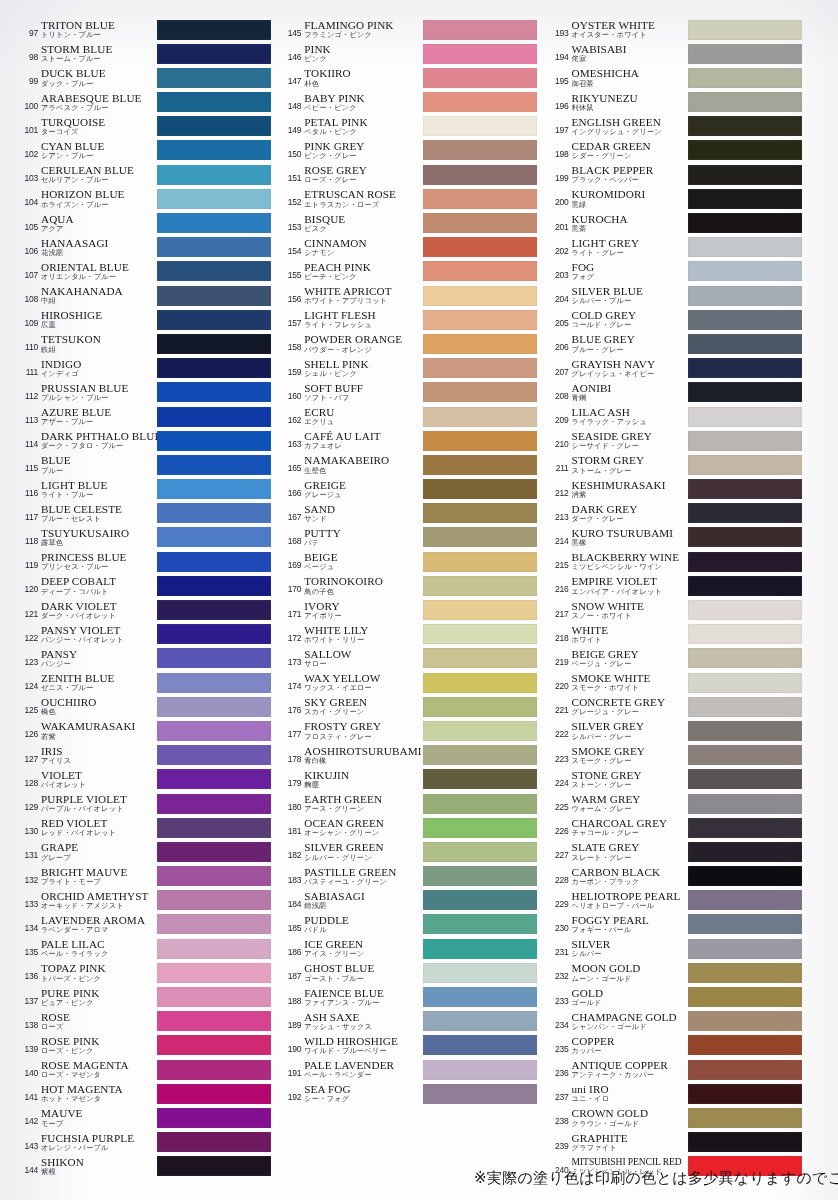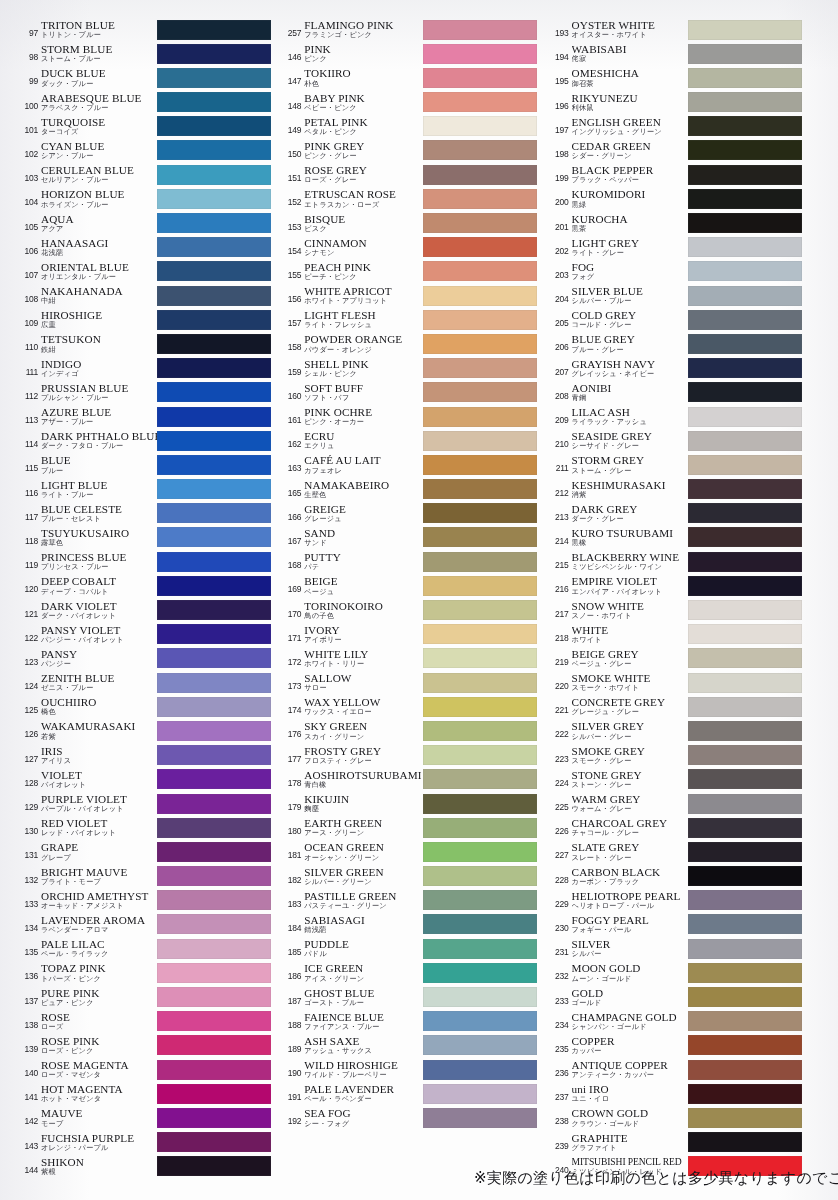--- a/index.html
+++ b/index.html
@@ -595,21 +595,21 @@
             <div class="en">SHIKON</div>
             <div class="jp">紫根</div>
           </div>
           <div class="swatch-cell">
             <div class="swatch" style="background: rgb(28, 18, 32);"></div>
           </div>
         </div>
       </div>
     <div class="col col-2" id="col-1">
         <div class="row">
-          <div class="num">257</div>
+          <div class="num">145</div>
           <div class="names">
             <div class="en">FLAMINGO PINK</div>
             <div class="jp">フラミンゴ・ピンク</div>
           </div>
           <div class="swatch-cell">
             <div class="swatch" style="background: rgb(211, 135, 156);"></div>
           </div>
         </div>
         <div class="row">
           <div class="num">146</div>
@@ -752,30 +752,20 @@
           </div>
         </div>
         <div class="row">
           <div class="num">160</div>
           <div class="names">
             <div class="en">SOFT BUFF</div>
             <div class="jp">ソフト・バフ</div>
           </div>
           <div class="swatch-cell">
             <div class="swatch" style="background: rgb(196, 148, 120);"></div>
-          </div>
-        </div>
-        <div class="row">
-          <div class="num">161</div>
-          <div class="names">
-            <div class="en">PINK OCHRE</div>
-            <div class="jp">ピンク・オーカー</div>
-          </div>
-          <div class="swatch-cell">
-            <div class="swatch" style="background: rgb(211, 163, 108);"></div>
           </div>
         </div>
         <div class="row">
           <div class="num">162</div>
           <div class="names">
             <div class="en">ECRU</div>
             <div class="jp">エクリュ</div>
           </div>
           <div class="swatch-cell">
             <div class="swatch" style="background: rgb(213, 192, 166);"></div>

